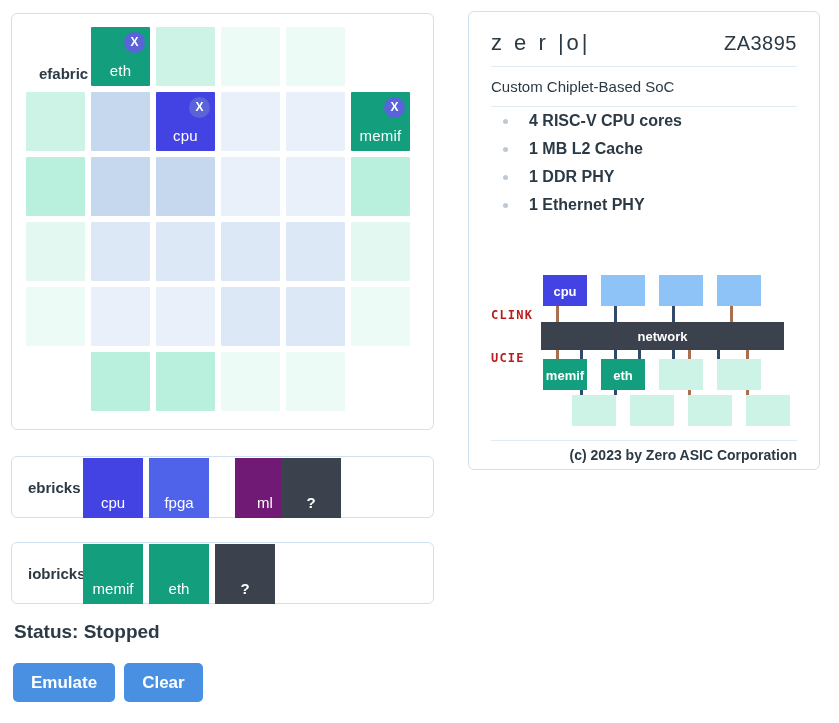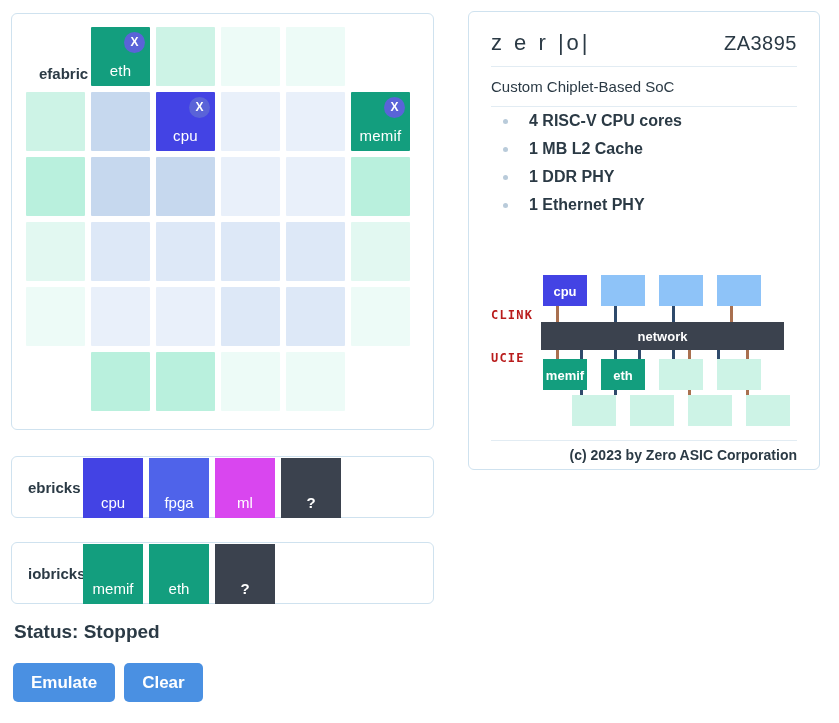--- a/index.html
+++ b/index.html
@@ -111,21 +111,21 @@
   }
   .brick .bk .bk-label {
     position: absolute;
     left: 0; right: 0; bottom: 7px;
     text-align: center;
     color: #ffffff;
     font-size: 15px;
   }
   .b-cpu   { background: #4343e4; }
   .b-fpga  { background: #4f63ea; }
-  .b-ml    { background: #d946ef; }
+  .b-ml    { background: #701a75; margin-left: 20px; }
   .b-q     { background: #3b424e; }
   .b-memif { background: #139e7e; }
   .b-eth   { background: #139e7e; }
   .b-q .bk-label { font-weight: bold; }
 
   
   #status-text {
     position: absolute;
     left: 14px; top: 621px;
     font-size: 19px;

